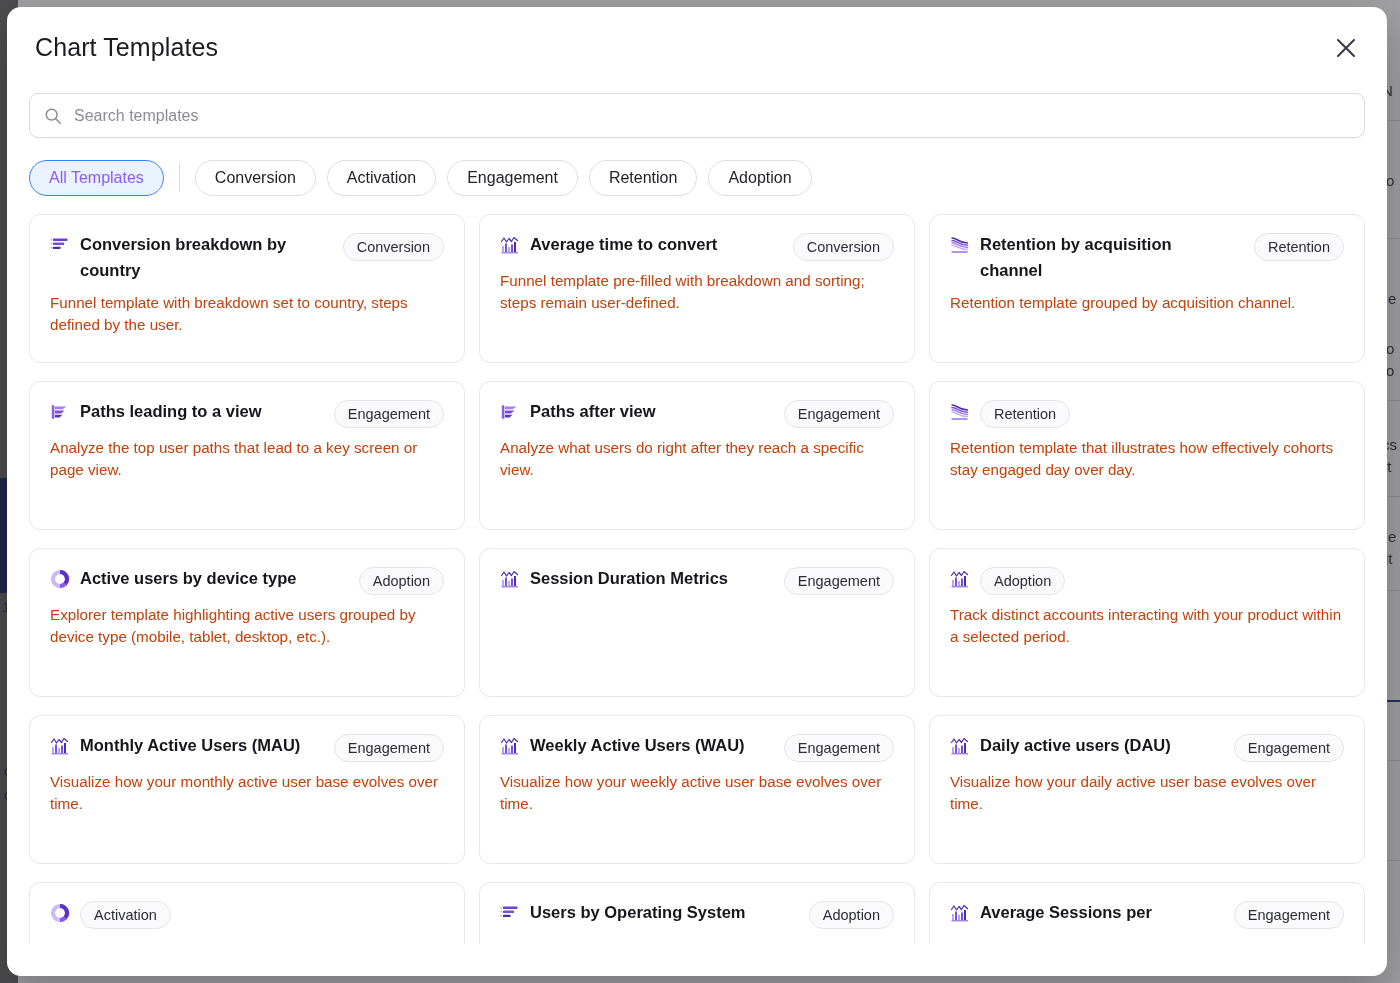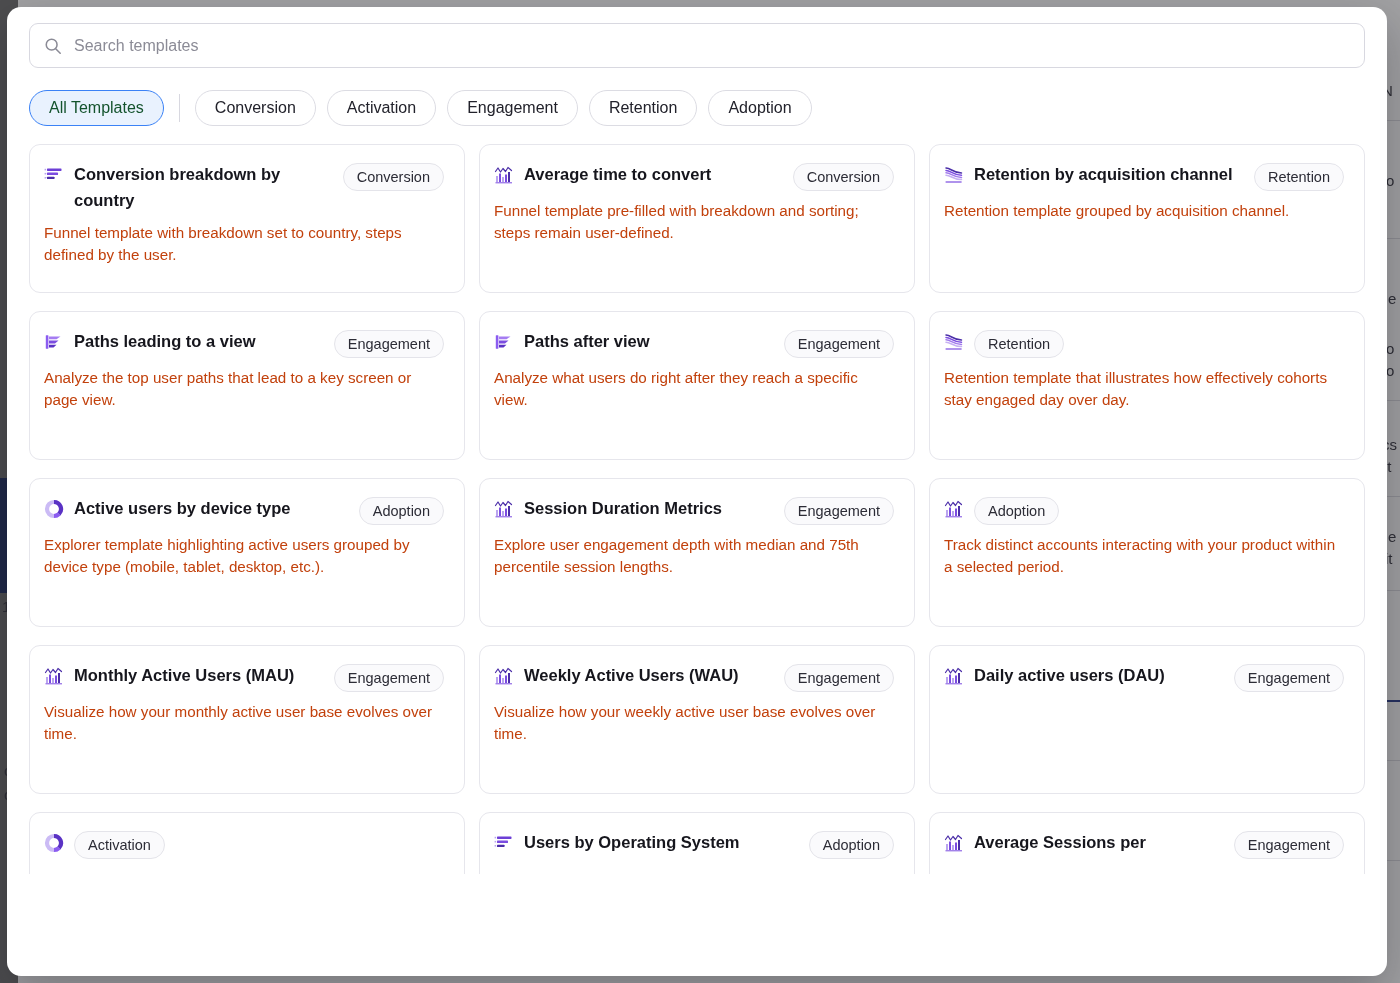--- a/index.html
+++ b/index.html
@@ -85,21 +85,21 @@
     padding: 0;
   }
 
   #modal-body {
     padding: 0 22px;
   }
 
   
   .search-wrap {
     position: relative;
-    margin: 16px 0 0 0;
+    margin: 0 0 0 0;
     height: 45px;
   }
   .search-input {
     width: 100%;
     height: 45px;
     border: 1px solid #d8d8e0;
     border-radius: 9px;
     padding: 0 14px 0 44px;
     font-size: 16px;
     color: #1b1b22;
@@ -134,21 +134,21 @@
     font-family: "Liberation Sans", sans-serif;
     padding: 0 19px;
     cursor: pointer;
     display: inline-flex;
     align-items: center;
     white-space: nowrap;
   }
   .chip.active {
     background: #e9f2fe;
     border-color: #3b82f6;
-    color: #14532d;
+    color: #8b5cf6;
   }
   .chip-sep {
     width: 1px;
     height: 28px;
     background: #d8d8e0;
     margin: 0 4px;
   }
 
   
   .grid-viewport {
@@ -159,21 +159,21 @@
   }
   .grid {
     display: grid;
     grid-template-columns: repeat(3, 1fr);
     gap: 18px 14px;
   }
   .card {
     border: 1px solid #e6e6ec;
     border-radius: 11px;
     background: #ffffff;
-    padding: 17px 20px 20px 14px;
+    padding: 17px 20px 20px 20px;
     min-height: 149px;
     cursor: pointer;
   }
   .card-head {
     display: flex;
     align-items: flex-start;
     gap: 10px;
   }
   .card-icon {
     flex: 0 0 auto;
@@ -241,20 +241,28 @@
     <div class="behind-text" style="left: 1385px; top: 550px;">it</div>
     <div class="behind-text" style="left: 2px; top: 598px;">1</div>
     <div class="behind-text" style="left: 4px; top: 762px;">c</div>
     <div class="behind-text" style="left: 4px; top: 786px;">c</div>
   </div>
 
 <div id="scrim"></div>
 
 <div id="modal">
 
+  <div id="modal-header">
+    <h1 id="modal-title">Chart Templates</h1>
+    <button id="close-button" aria-label="Close">
+      <svg width="26" height="26" viewBox="0 0 26 26">
+        <path d="M5 5 L21 21 M21 5 L5 21" stroke="#3b3b45" stroke-width="2.1" stroke-linecap="round" fill="none"></path>
+      </svg>
+    </button>
+  </div>
 
   <div id="modal-body">
 
     <div class="search-wrap">
       <svg class="search-icon" viewBox="0 0 20 20">
         <circle cx="8.5" cy="8.5" r="6" fill="none" stroke="#8b8b96" stroke-width="1.7"></circle>
         <path d="M13 13 L18 18" stroke="#8b8b96" stroke-width="1.7" stroke-linecap="round"></path>
       </svg>
       <input class="search-input" type="text" placeholder="Search templates" style="">
     </div>
@@ -374,21 +382,20 @@
                 <rect x="5" y="8.5" width="2" height="8.5" fill="#7b4ce0"></rect>
                 <rect x="8" y="12" width="2" height="5" fill="#b9a4ef"></rect>
                 <rect x="11" y="9.5" width="2" height="7.5" fill="#7b4ce0"></rect>
                 <rect x="14" y="7" width="2" height="10" fill="#4b2ea8"></rect>
                 <polyline points="1.5,6.5 4,3 6.5,7 9,3.5 11.5,6.5 14,2.5 17.5,5.5" fill="none" stroke="#4b2ea8" stroke-width="1.2" stroke-linejoin="round" stroke-linecap="round"></polyline>
                 <rect x="1.5" y="17.3" width="16.5" height="1" fill="#7b4ce0"></rect>
               </svg>
               <div class="card-title">Session Duration Metrics</div>
               <div class="card-tag">Engagement</div>
             </div>
-            <div class="card-desc">Explore user engagement depth with median and 75th percentile session lengths.</div>
           </div>
           <div class="card">
             <div class="card-head">
               <svg viewBox="0 0 20 20" class="card-icon">
                 <rect x="2" y="11" width="2" height="6" fill="#b9a4ef"></rect>
                 <rect x="5" y="8.5" width="2" height="8.5" fill="#7b4ce0"></rect>
                 <rect x="8" y="12" width="2" height="5" fill="#b9a4ef"></rect>
                 <rect x="11" y="9.5" width="2" height="7.5" fill="#7b4ce0"></rect>
                 <rect x="14" y="7" width="2" height="10" fill="#4b2ea8"></rect>
                 <polyline points="1.5,6.5 4,3 6.5,7 9,3.5 11.5,6.5 14,2.5 17.5,5.5" fill="none" stroke="#4b2ea8" stroke-width="1.2" stroke-linejoin="round" stroke-linecap="round"></polyline>
@@ -437,20 +444,21 @@
                 <rect x="5" y="8.5" width="2" height="8.5" fill="#7b4ce0"></rect>
                 <rect x="8" y="12" width="2" height="5" fill="#b9a4ef"></rect>
                 <rect x="11" y="9.5" width="2" height="7.5" fill="#7b4ce0"></rect>
                 <rect x="14" y="7" width="2" height="10" fill="#4b2ea8"></rect>
                 <polyline points="1.5,6.5 4,3 6.5,7 9,3.5 11.5,6.5 14,2.5 17.5,5.5" fill="none" stroke="#4b2ea8" stroke-width="1.2" stroke-linejoin="round" stroke-linecap="round"></polyline>
                 <rect x="1.5" y="17.3" width="16.5" height="1" fill="#7b4ce0"></rect>
               </svg>
               <div class="card-title">Daily active users (DAU)</div>
               <div class="card-tag">Engagement</div>
             </div>
+            <div class="card-desc">Visualize how your daily active user base evolves over time.</div>
           </div>
           <div class="card">
             <div class="card-head">
               <svg viewBox="0 0 20 20" class="card-icon">
                 <circle cx="10" cy="10" r="7" fill="none" stroke="#cbbbf5" stroke-width="4.2"></circle>
                 <path d="M10 3 A7 7 0 0 1 14.95 14.95" fill="none" stroke="#5a32c4" stroke-width="4.2" stroke-linecap="butt"></path>
                 <path d="M14.95 14.95 A7 7 0 0 1 10 17" fill="none" stroke="#8b5cf0" stroke-width="4.2" stroke-linecap="butt"></path>
               </svg>
               <div class="card-tag">Activation</div>
             </div>

